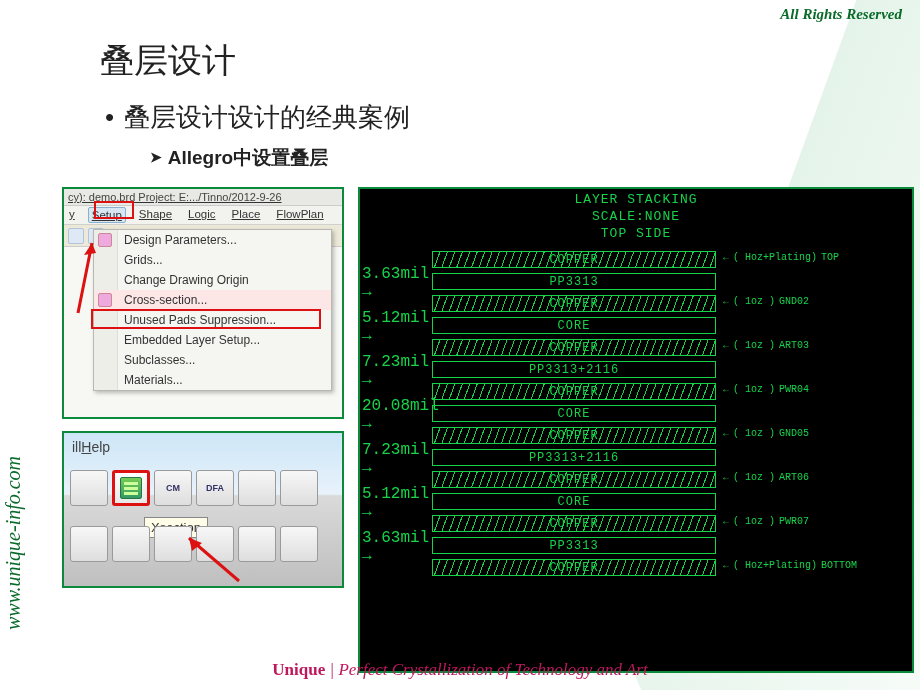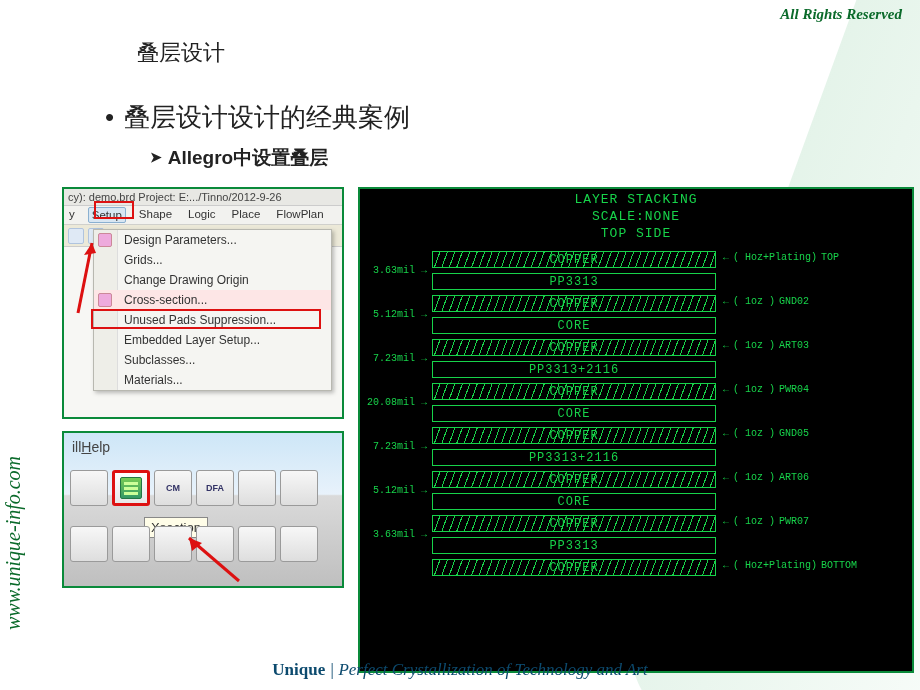--- a/index.html
+++ b/index.html
@@ -36,23 +36,22 @@
     transform: rotate(-90deg);
     transform-origin: left top;
     color: #0a6a2a;
     font-family: "Times New Roman", serif;
     font-style: italic;
     font-size: 20px;
   }
   .title-main {
     position: absolute;
     left: 100px; top: 38px;
-    font-size: 22px;
+    font-size: 34px;
     color: #222;
-    margin-left: 37px;
   }
   .bullet-row {
     position: absolute;
     left: 105px; top: 100px;
     font-size: 26px;
     color: #222;
   }
   .bullet-row .dot { margin-right: 10px; }
   .sub-row {
     position: absolute;
@@ -62,35 +61,36 @@
     color: #222;
   }
   .sub-row .tri { margin-right: 6px; font-size:14px; position:relative; top:-2px;}
   .footer {
     position: absolute;
     left: 0; right: 0; bottom: 10px;
     text-align: center;
     font-family: "Times New Roman", serif;
     font-style: italic;
     font-size: 17px;
-    color: #0c4a6e;
+    color: #be185d;
   }
   .footer .bold { font-weight: bold; font-style: normal; }
 
   
   .shot1 {
     position: absolute;
     left: 62px; top: 187px;
     width: 282px; height: 232px;
     border: 2px solid #0a8a3a;
     background: #f7f7f4;
     font-family: "Segoe UI", Tahoma, sans-serif;
     font-size: 12px;
     color: #333;
     overflow: hidden;
+    text-decoration: underline;
   }
   .shot1 .titlebar {
     background: #e8e8e4;
     padding: 2px 4px;
     font-size: 11px;
     color: #444;
     border-bottom: 1px solid #ccc;
     white-space: nowrap;
   }
   .shot1 .menubar {
@@ -227,21 +227,21 @@
     position:absolute; left:72px; width:284px; top:2px; height:17px;
     border:1px solid #17d34a;
     text-align:center; font-size:12px; line-height:16px; letter-spacing:1px;
     color:#17d34a;
   }
   .stack .bar.hatch {
     background: repeating-linear-gradient(110deg, transparent 0 6px, #17d34a 6px 7px);
   }
   .stack .thk {
     position:absolute; left:2px; width:65px; top:14px;
-    font-size:10px; color:#17d34a; text-align:right;
+    font-size:16px; color:#17d34a; 
   }
   .stack .rnote {
     position:absolute; left:363px; top:3px; font-size:10px;
     display:flex; align-items:center; gap:4px; white-space:nowrap;
   }
   .stack .rnote .arrow { color:#17d34a; }
   .stack .rnote .par { color:#17d34a; }
   .stack .rnote .name { color:#17d34a; font-size:10px; }
   svg.redarrow line { stroke:#d11; stroke-width:3; }
   svg.redarrow polygon { fill:#d11; }

